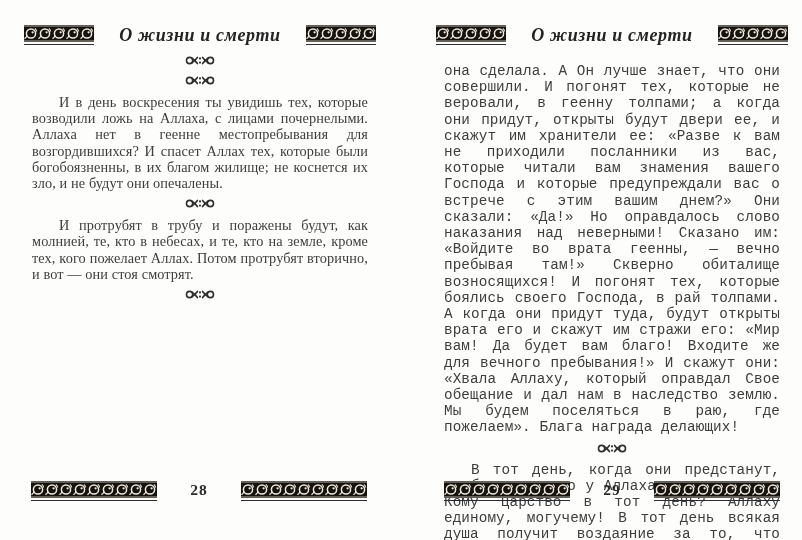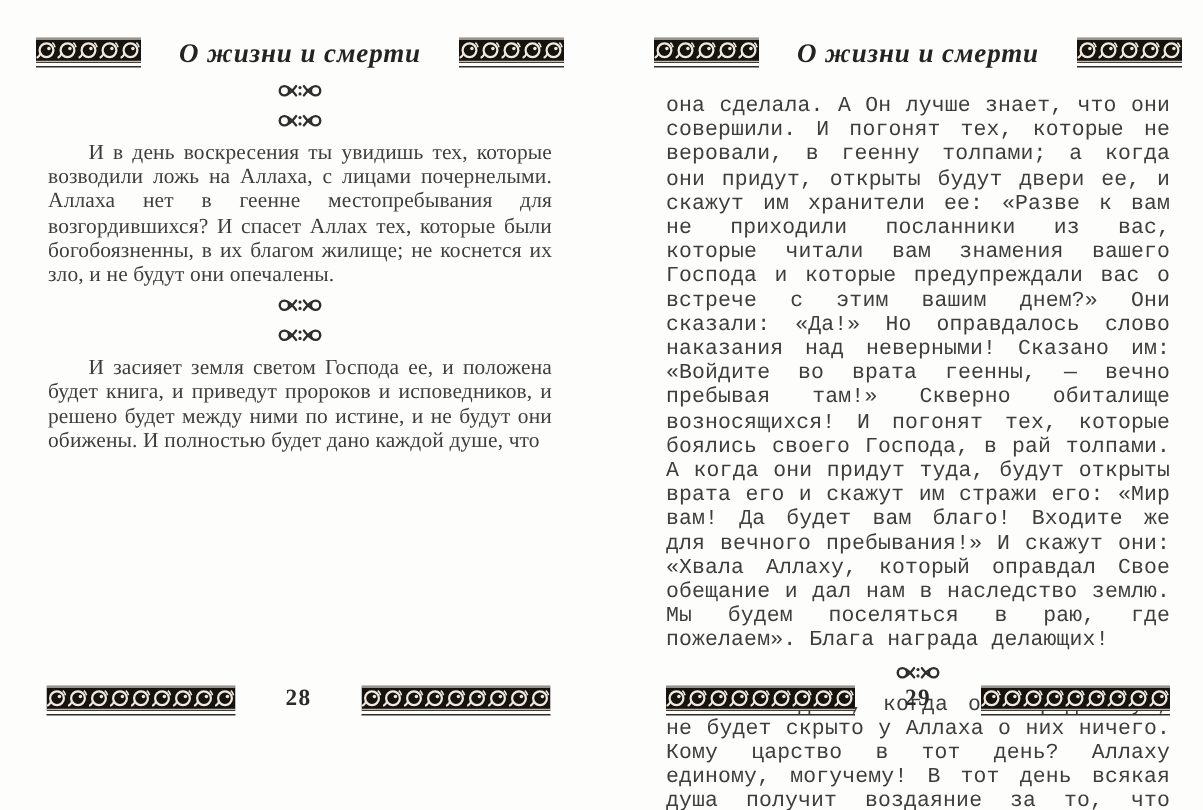--- a/index.html
+++ b/index.html
@@ -39,21 +39,21 @@
     hyphens:auto;-webkit-hyphens:auto;
   }
   p.body.cont{text-indent:0;}
 
   .divider{
     display:flex;justify-content:center;align-items:center;
     height:13px;margin:6px 0 7px;
   }
 
   .page-footer{
-    position:absolute;top:457px;
+    position:absolute;top:481px;
     display:flex;align-items:flex-start;justify-content:space-between;
     width:336px;
   }
   .page-left  .page-footer{left:31px;}
   .page-right .page-footer{left:43px;}
   .page-num{
     font-weight:bold;font-size:15.5px;color:#2b2b2b;
     width:36px;text-align:center;line-height:17px;
     letter-spacing:1px;
   }
@@ -159,35 +159,35 @@
                 <path d="M7 4.3 C9.4 5.6 10.9 7.6 12.4 9.6"></path>
                 <path d="M7 8.7 C9.4 7.4 10.9 5.4 12.4 3.4"></path>
                 <circle cx="25.4" cy="6.5" r="3.1"></circle>
                 <path d="M23 4.3 C20.6 5.6 19.1 7.6 17.6 9.6"></path>
                 <path d="M23 8.7 C20.6 7.4 19.1 5.4 17.6 3.4"></path>
               </g>
               <circle cx="15" cy="4.4" r="1.05" fill="#2e2e2e"></circle>
               <circle cx="15" cy="8.6" r="1.05" fill="#2e2e2e"></circle>
             </svg>
           </div>
+        <p class="body">И протрубят в трубу и поражены будут, как молнией, те, кто в небесах, и те, кто на земле, кроме тех, кого пожелает Аллах. Потом протрубят вторично, и вот — они стоя смотрят.</p>
         <div class="divider">
             <svg width="30" height="13" viewBox="0 0 30 13">
               <g fill="none" stroke="#2e2e2e" stroke-width="1.6" stroke-linecap="round">
                 <circle cx="4.6" cy="6.5" r="3.1"></circle>
                 <path d="M7 4.3 C9.4 5.6 10.9 7.6 12.4 9.6"></path>
                 <path d="M7 8.7 C9.4 7.4 10.9 5.4 12.4 3.4"></path>
                 <circle cx="25.4" cy="6.5" r="3.1"></circle>
                 <path d="M23 4.3 C20.6 5.6 19.1 7.6 17.6 9.6"></path>
                 <path d="M23 8.7 C20.6 7.4 19.1 5.4 17.6 3.4"></path>
               </g>
               <circle cx="15" cy="4.4" r="1.05" fill="#2e2e2e"></circle>
               <circle cx="15" cy="8.6" r="1.05" fill="#2e2e2e"></circle>
             </svg>
           </div>
-        <p class="body">И засияет земля светом Господа ее, и положена будет книга, и приведут пророков и исповедников, и решено будет между ними по истине, и не будут они обижены. И полностью будет дано каждой душе, что</p>
       </div>
     </div>
     <footer class="page-footer">
       <span class="orn-band"><svg width="126" height="17" viewBox="0 0 126 17">
             <rect width="126" height="17" fill="#16130f"></rect>
             <line x1="0" y1="1" x2="126" y2="1" stroke="#efe9df" stroke-width="0.9" opacity="0.8"></line>
             <line x1="0" y1="16" x2="126" y2="16" stroke="#efe9df" stroke-width="0.9" opacity="0.8"></line>
             <circle cx="7" cy="8.5" r="4.6" fill="none" stroke="#efe9df" stroke-width="1.5"></circle>
             <circle cx="8.6" cy="7.3" r="1.15" fill="#efe9df"></circle>
             <path d="M0.40000000000000036 13.6 Q 2.4000000000000004 12.9 3.1 10.2" fill="none" stroke="#efe9df" stroke-width="1.2"></path>

